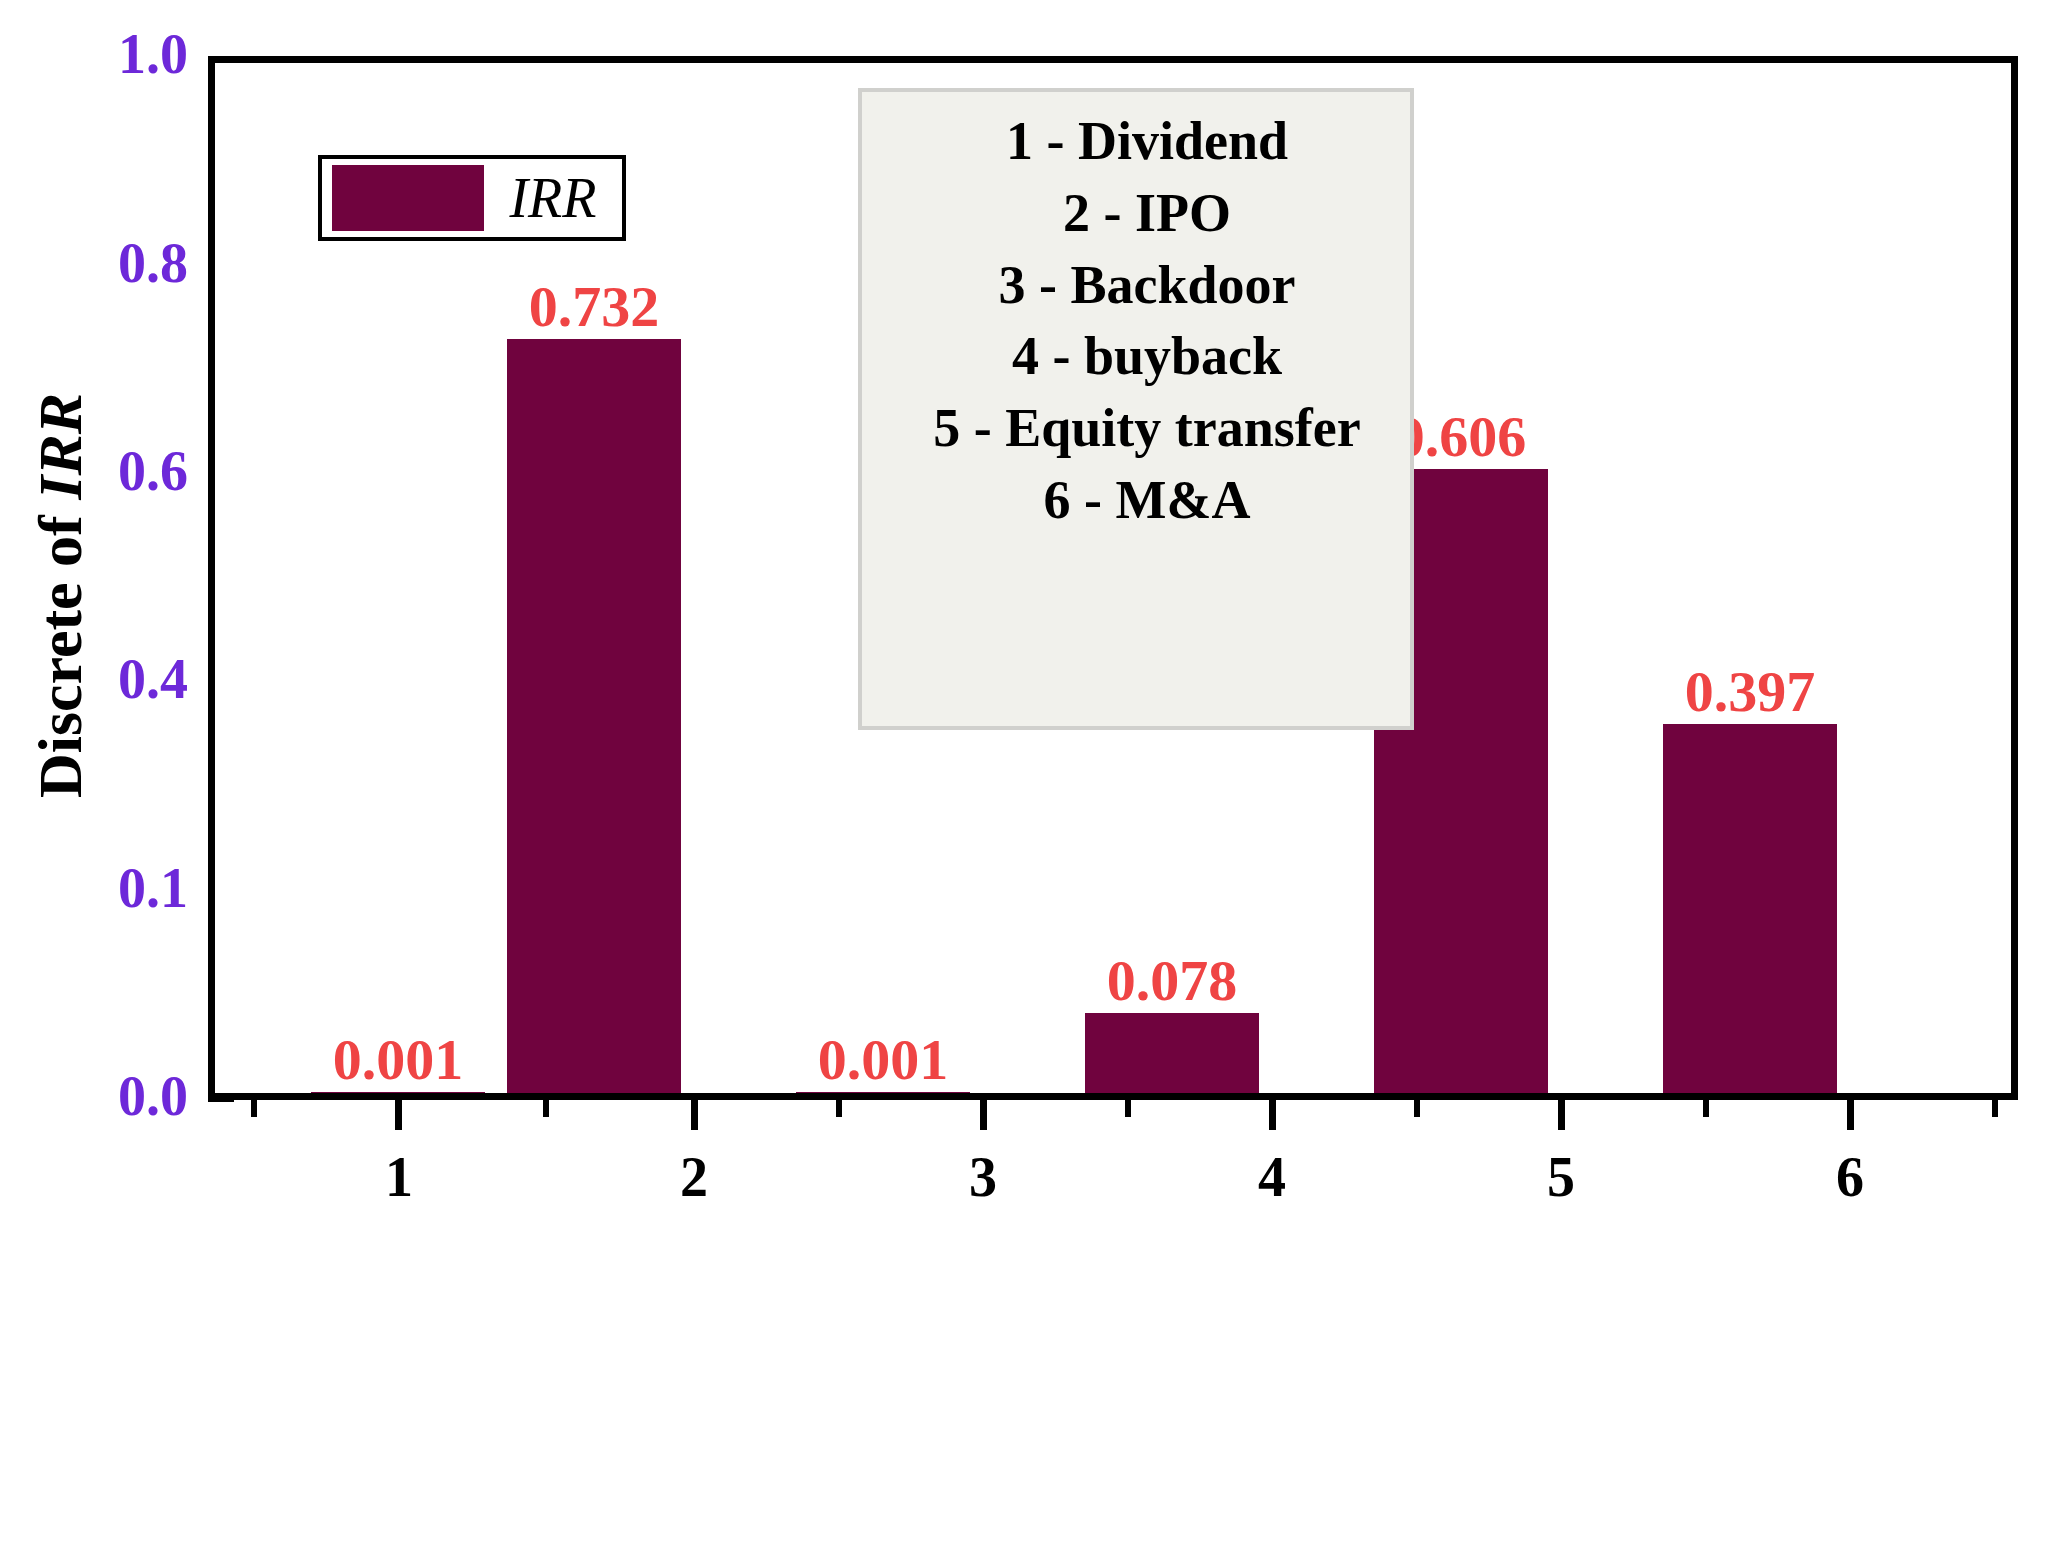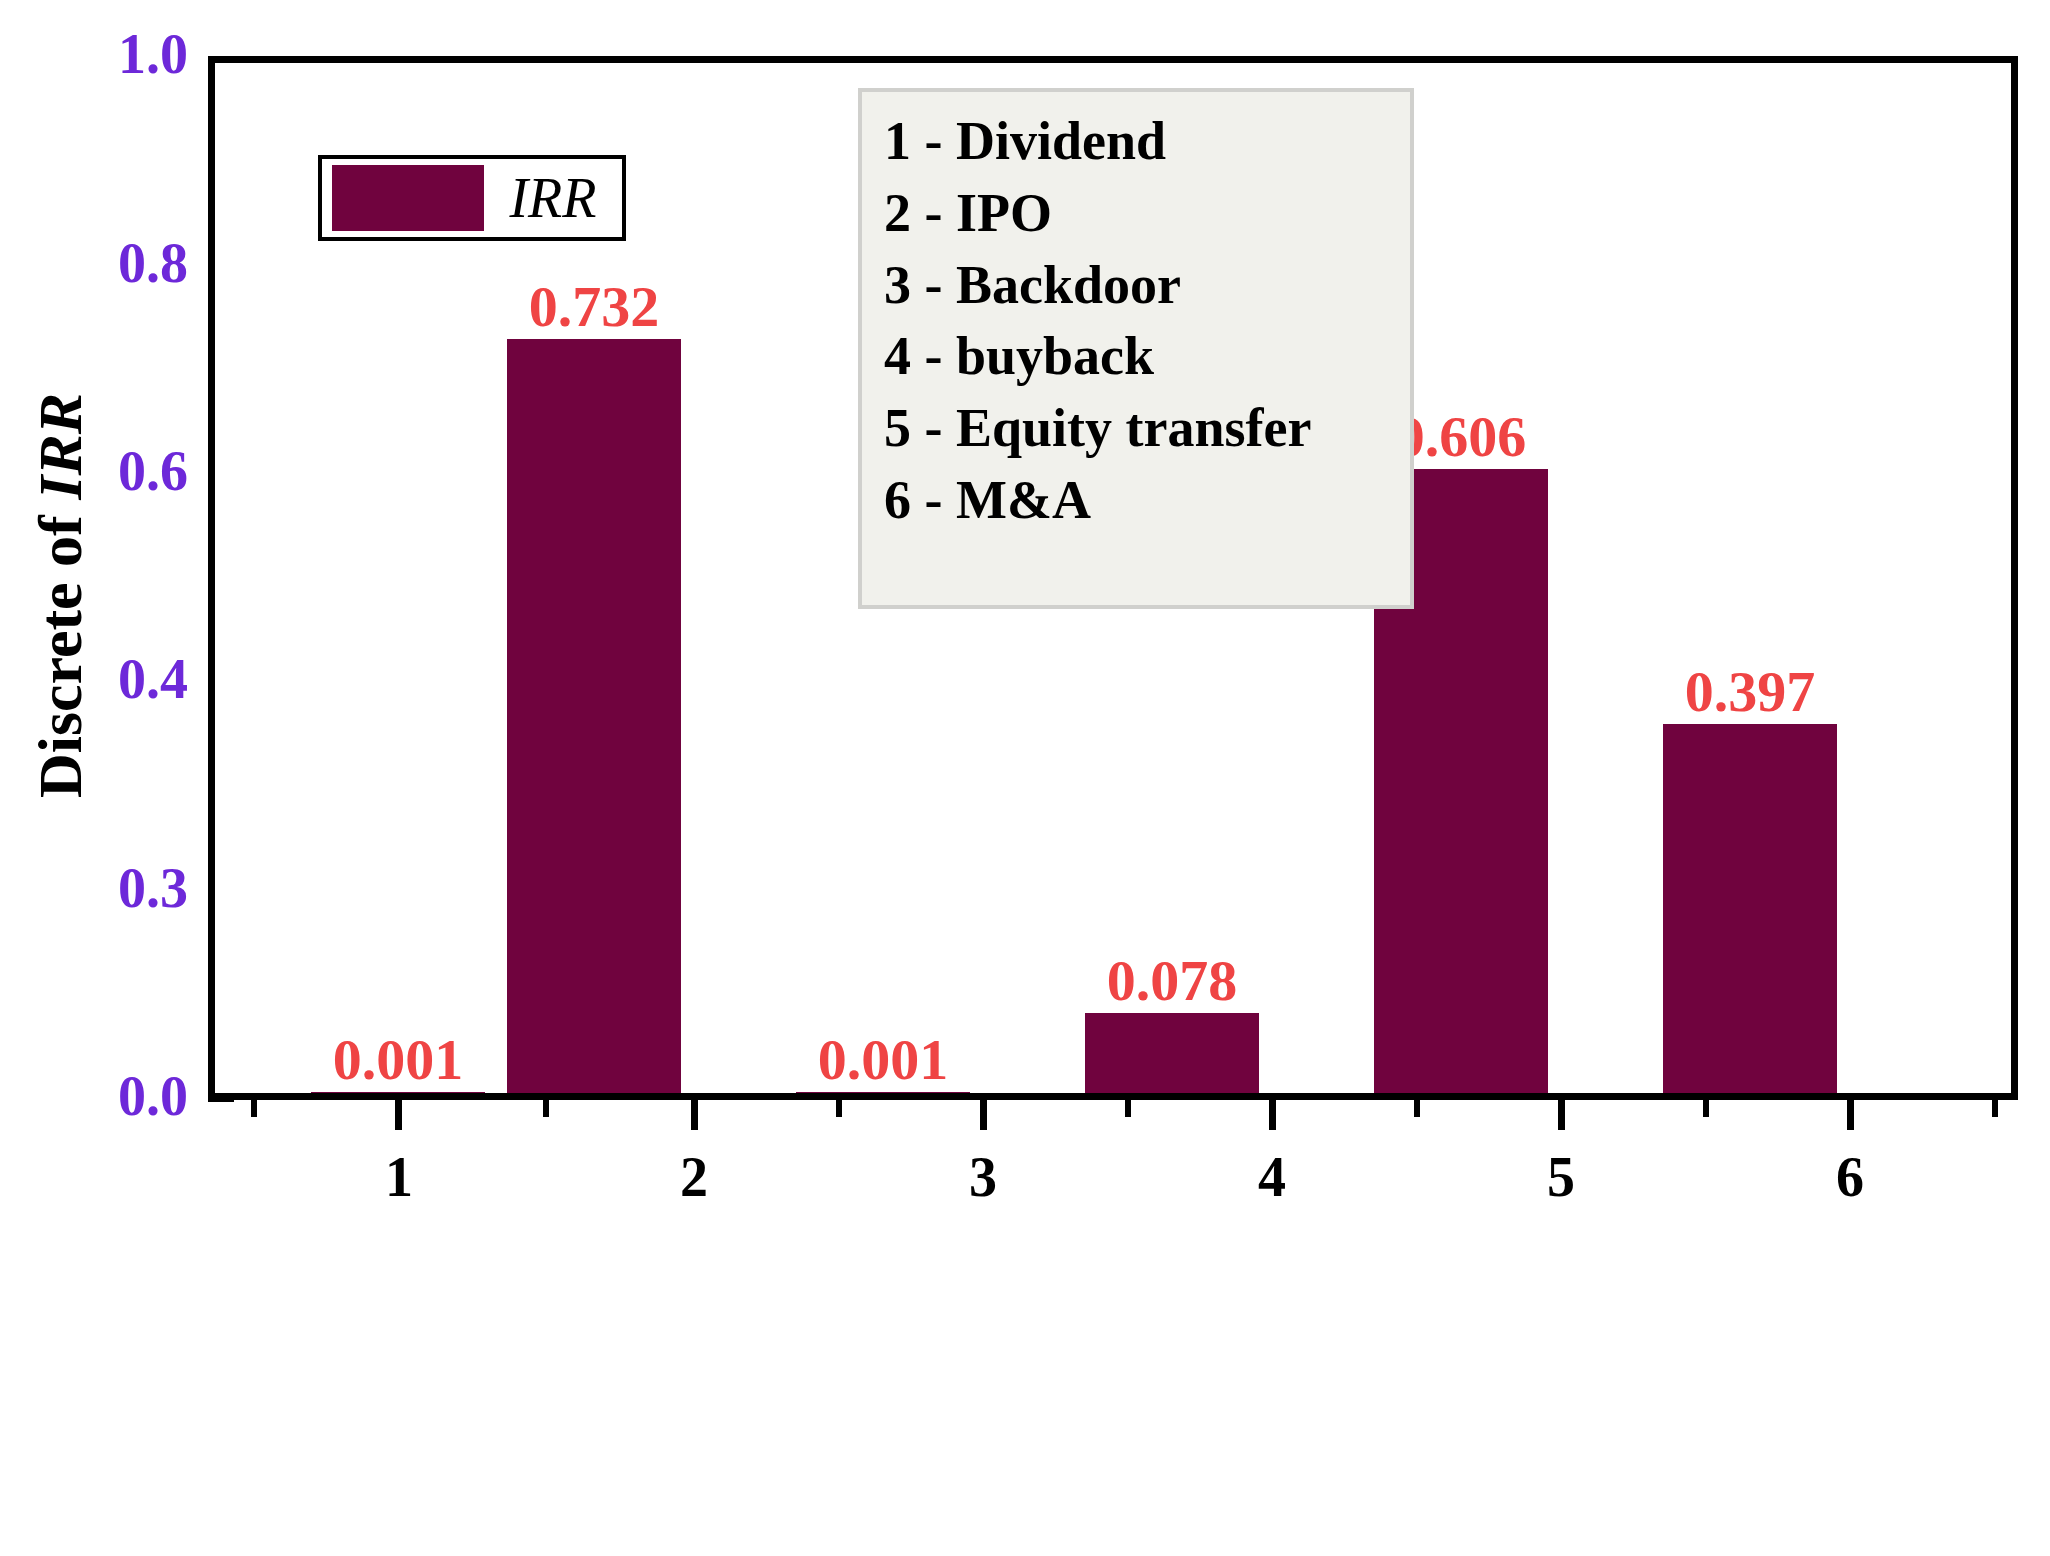--- a/index.html
+++ b/index.html
@@ -140,25 +140,26 @@
     font-style:italic;
     font-size:56px;
     color:#000;
     line-height:1;
   }
 
   
   #key-box{
     position:absolute;
     left:858px; top:88px;
-    width:556px; height:521px;
+    width:556px; height:642px;
     background:#F1F1EC;
     border:4px solid #D0D0CD;
     box-sizing:border-box;
     padding:14px 0 0 22px;
+    text-align:center;
   }
   .key-row{
     font-family:"Liberation Serif",serif;
     font-weight:700;
     font-size:54px;
     color:#000;
     line-height:1.33;
     white-space:nowrap;
   }
 
@@ -184,21 +185,21 @@
 </head>
 <body>
 
 <div id="root">
 
   <div id="ytick-labels">
     <div class="ytick-label" style="top:26px;">1.0</div>
     <div class="ytick-label" style="top:235px;">0.8</div>
     <div class="ytick-label" style="top:443px;">0.6</div>
     <div class="ytick-label" style="top:651px;">0.4</div>
-    <div class="ytick-label" style="top:860px;">0.3</div>
+    <div class="ytick-label" style="top:860px;">0.1</div>
     <div class="ytick-label" style="top:1068px;">0.0</div>
   </div>
 
   <div id="ylabel-wrap">
     <span id="ylabel"><span class="pl">Discrete of </span><span class="it">IRR</span></span>
   </div>
 
   <div class="ytick-major" style="top:56px;"></div>
   <div class="ytick-major" style="top:264px;"></div>
   <div class="ytick-major" style="top:473px;"></div>

